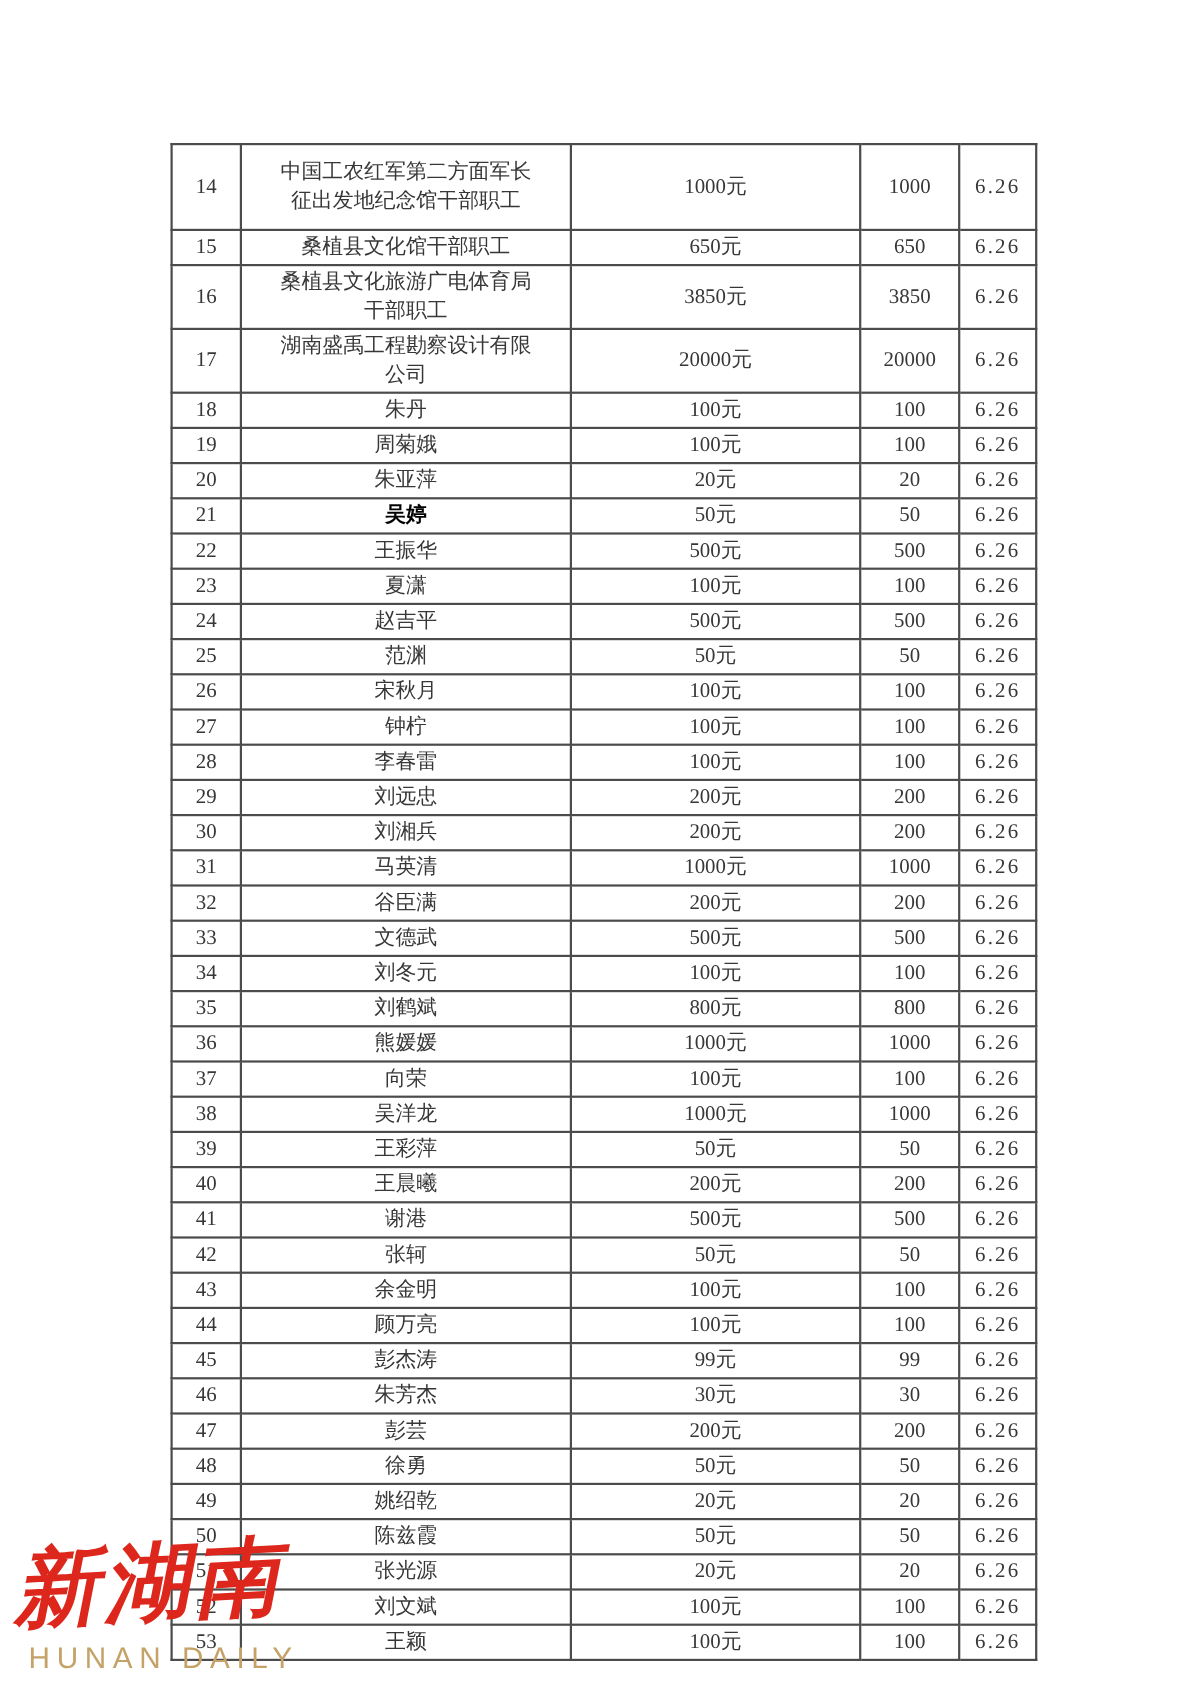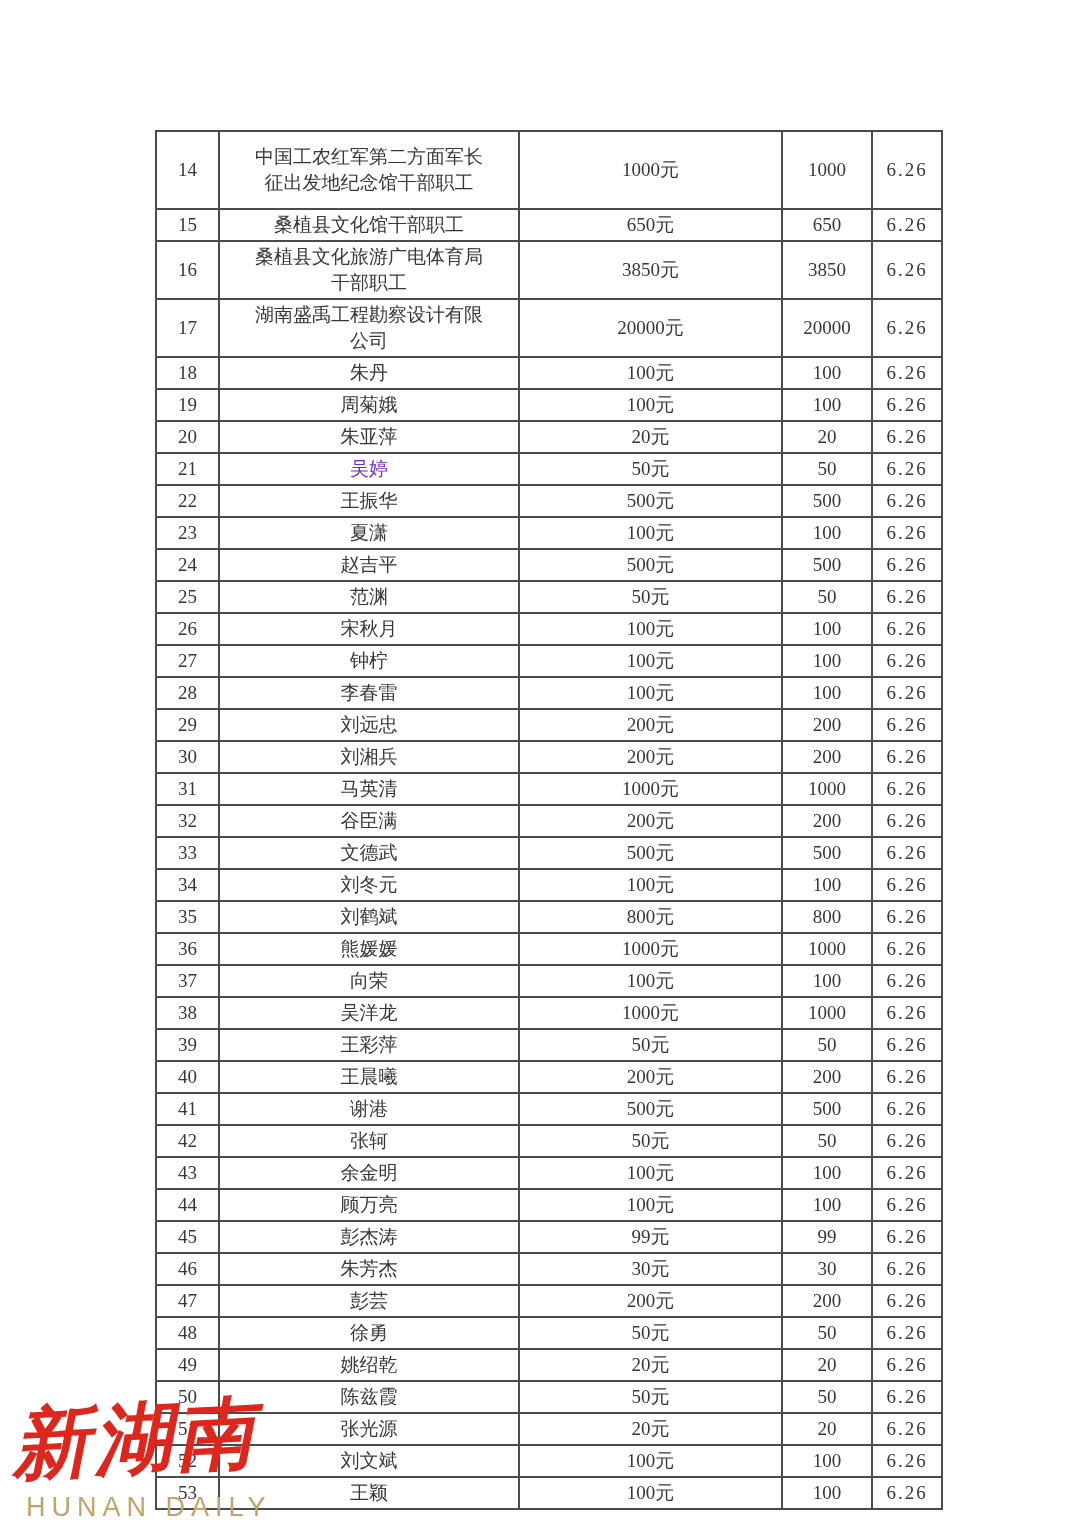--- a/index.html
+++ b/index.html
@@ -143,21 +143,21 @@
         </tr>
         <tr>
           <td style="border-color: rgb(75, 75, 75); color: rgb(55, 55, 55);">20</td>
           <td class="name-cell" style="border-color: rgb(75, 75, 75); color: rgb(55, 55, 55);">朱亚萍</td>
           <td style="border-color: rgb(75, 75, 75); color: rgb(55, 55, 55);">20元</td>
           <td style="border-color: rgb(75, 75, 75); color: rgb(55, 55, 55);">20</td>
           <td class="date-cell" style="border-color: rgb(75, 75, 75); color: rgb(55, 55, 55);">6.26</td>
         </tr>
         <tr>
           <td style="border-color: rgb(75, 75, 75); color: rgb(55, 55, 55);">21</td>
-          <td class="name-cell" style="border-color: rgb(75, 75, 75); color: #6d28d9;">吴婷</td>
+          <td class="name-cell" style="border-color: rgb(75, 75, 75); color: #000000; font-weight: bold;">吴婷</td>
           <td style="border-color: rgb(75, 75, 75); color: rgb(55, 55, 55);">50元</td>
           <td style="border-color: rgb(75, 75, 75); color: rgb(55, 55, 55);">50</td>
           <td class="date-cell" style="border-color: rgb(75, 75, 75); color: rgb(55, 55, 55);">6.26</td>
         </tr>
         <tr>
           <td style="border-color: rgb(75, 75, 75); color: rgb(55, 55, 55);">22</td>
           <td class="name-cell" style="border-color: rgb(75, 75, 75); color: rgb(55, 55, 55);">王振华</td>
           <td style="border-color: rgb(75, 75, 75); color: rgb(55, 55, 55);">500元</td>
           <td style="border-color: rgb(75, 75, 75); color: rgb(55, 55, 55);">500</td>
           <td class="date-cell" style="border-color: rgb(75, 75, 75); color: rgb(55, 55, 55);">6.26</td>

